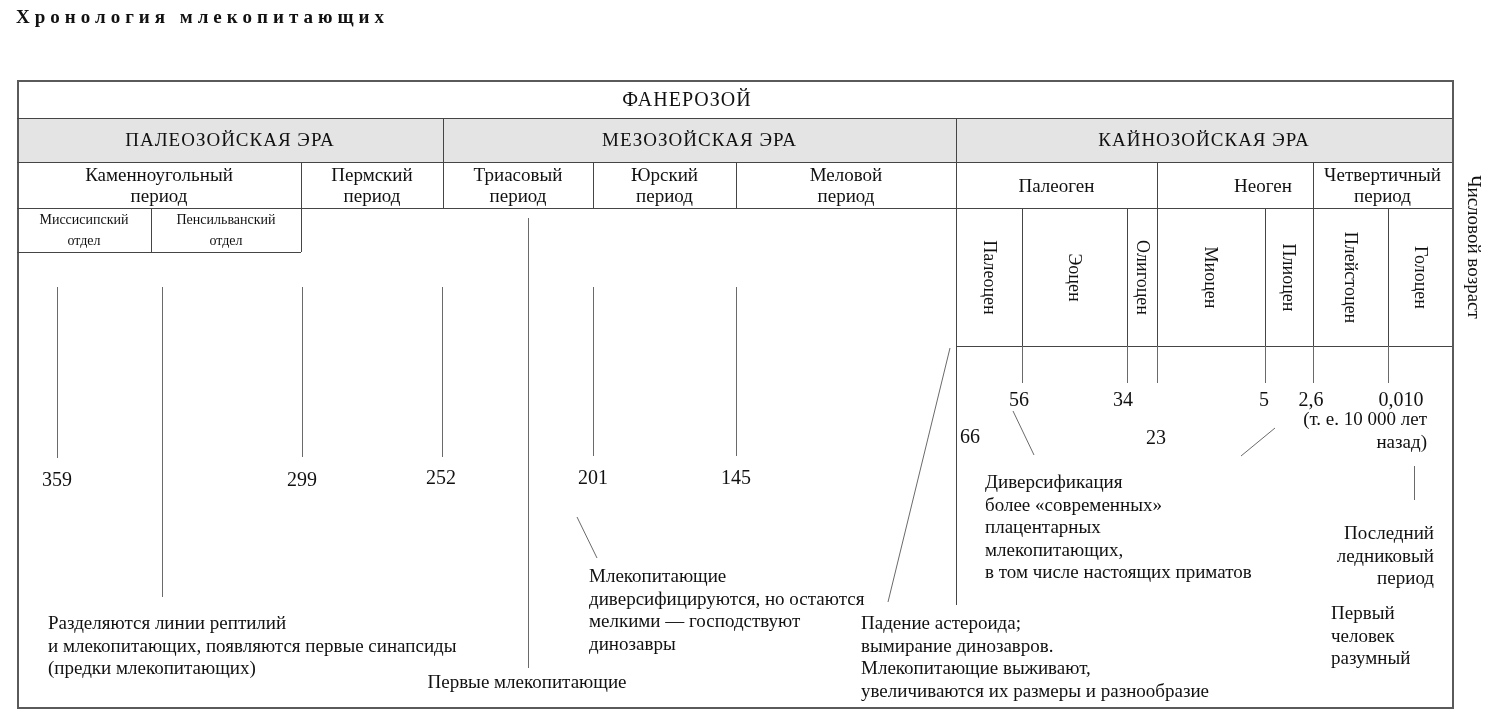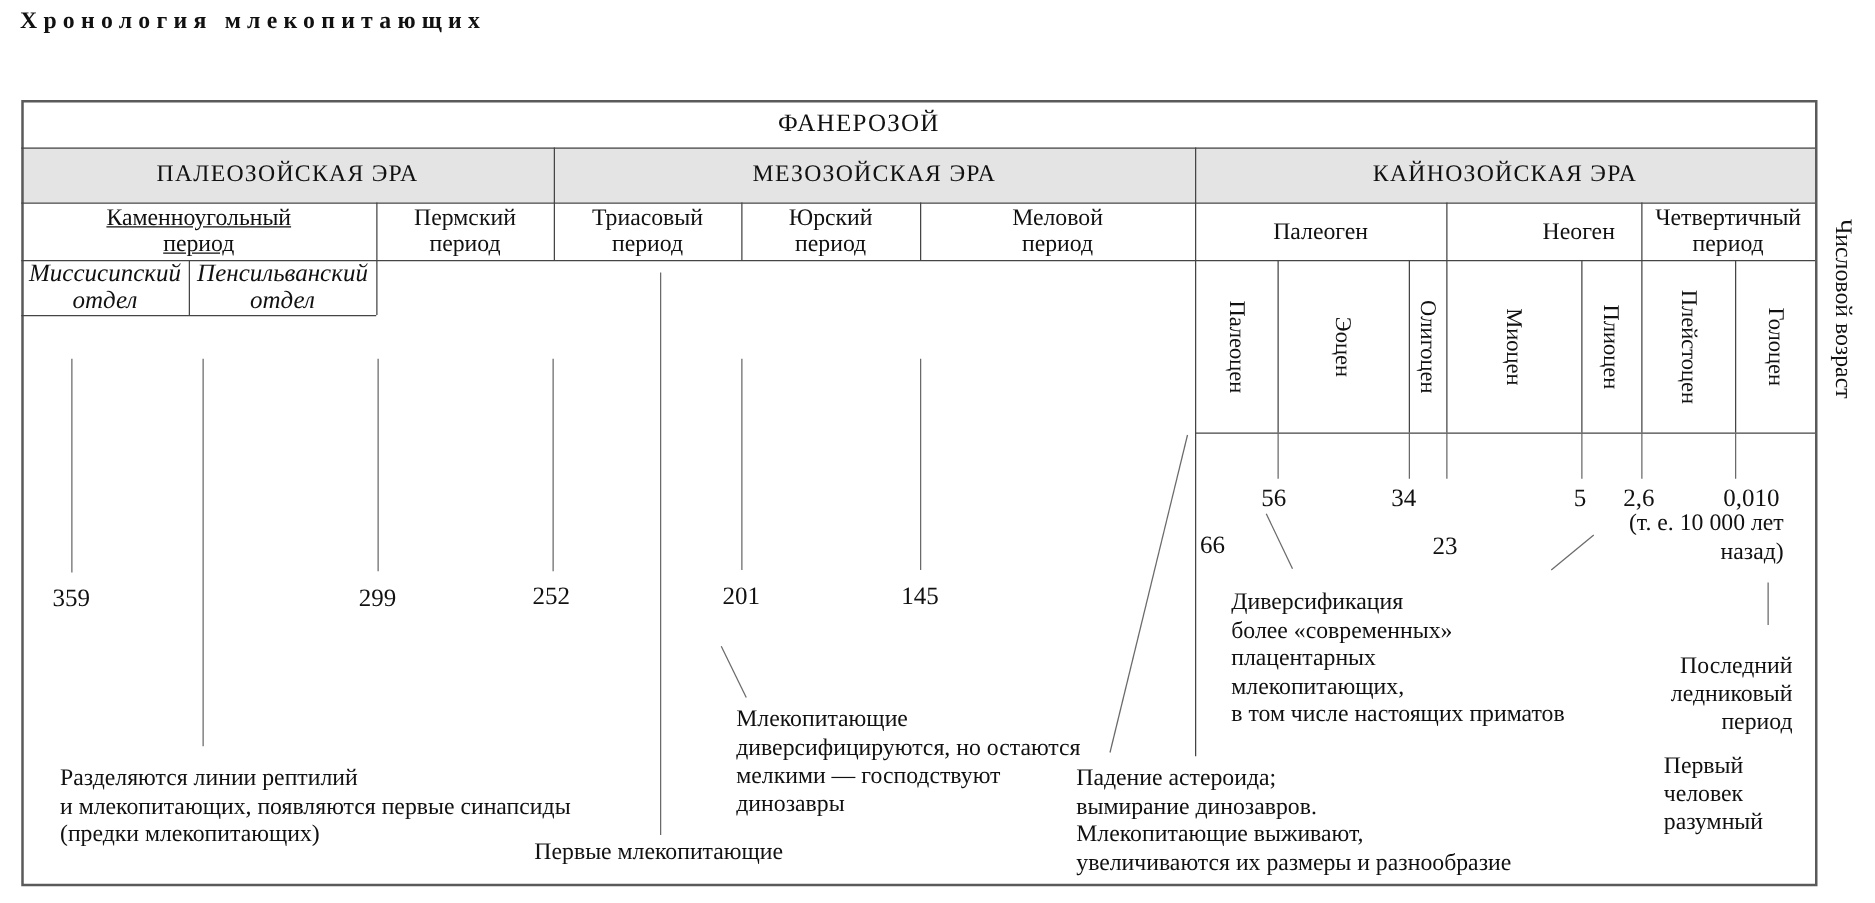--- a/index.html
+++ b/index.html
@@ -7,21 +7,21 @@
     position:relative;width:1500px;height:722px;background:#ffffff;
     font-family:"Liberation Serif","DejaVu Serif",serif;color:#111;
     overflow:hidden;
   }
   .hl{position:absolute;height:1px;background:#454545;}
   .vl{position:absolute;width:1px;background:#454545;}
   .tick{position:absolute;width:1px;background:#6a6a6a;}
   .cell{position:absolute;display:flex;align-items:center;justify-content:center;text-align:center;}
   .era{font-size:19px;letter-spacing:1px;}
   .period{font-size:19px;line-height:21px;}
-  .subdiv{font-size:20px;line-height:21px;font-style:italic;}
+  .subdiv{font-size:14px;line-height:21px;}
   .epoch{font-size:18px;}
   .epoch span{transform:rotate(90deg);white-space:nowrap;}
   .agelabel{position:absolute;width:80px;text-align:center;font-size:20px;}
   .ann{position:absolute;font-size:19px;line-height:22.5px;}
   .right{text-align:right;}
   .center{text-align:center;}
   #title{position:absolute;left:16px;top:6px;width:1484px;text-align:left;
     font-size:19px;letter-spacing:5px;font-weight:bold;}
   #grayband{position:absolute;left:17px;top:118px;width:1435px;height:44px;background:#e4e4e4;}
   #outerbox{position:absolute;left:17px;top:80px;width:1433px;height:625px;border:2px solid #5a5a5a;}
@@ -47,21 +47,21 @@
   <div class="cell era" style="left:17px;top:118px;width:426px;height:44px;">
     <span>ПАЛЕОЗОЙСКАЯ ЭРА</span>
   </div>
   <div class="cell era" style="left:443px;top:118px;width:513px;height:44px;">
     <span>МЕЗОЗОЙСКАЯ ЭРА</span>
   </div>
   <div class="cell era" style="left:956px;top:118px;width:496px;height:44px;">
     <span>КАЙНОЗОЙСКАЯ ЭРА</span>
   </div>
 
-  <div class="cell period" style="left:17px;top:162px;width:284px;height:46px;text-decoration:underline;">
+  <div class="cell period" style="left:17px;top:162px;width:284px;height:46px;">
     <span>Каменноугольный<br>период</span>
   </div>
   <div class="cell period" style="left:301px;top:162px;width:142px;height:46px;">
     <span>Пермский<br>период</span>
   </div>
   <div class="cell period" style="left:443px;top:162px;width:150px;height:46px;">
     <span>Триасовый<br>период</span>
   </div>
   <div class="cell period" style="left:593px;top:162px;width:143px;height:46px;">
     <span>Юрский<br>период</span>

